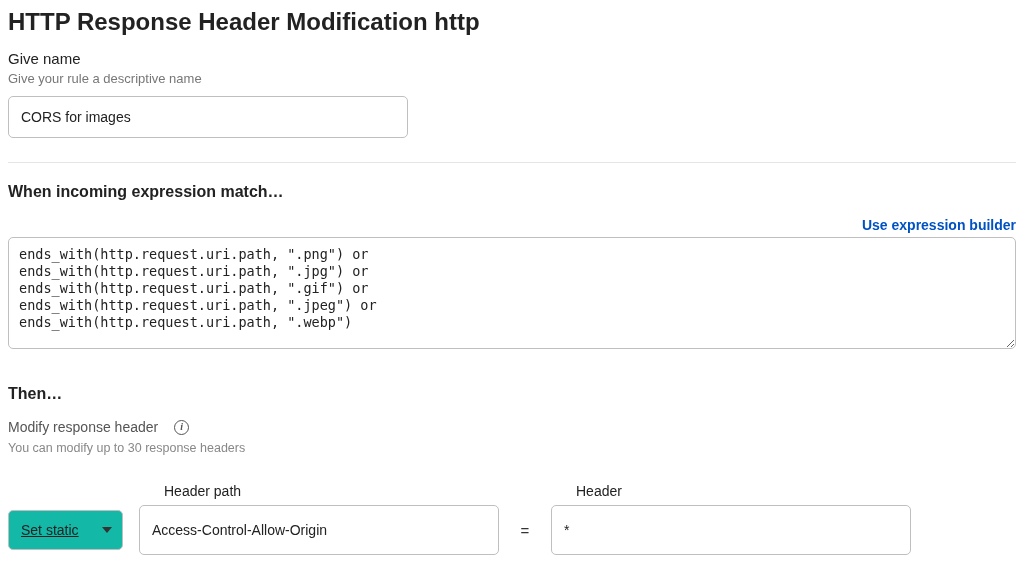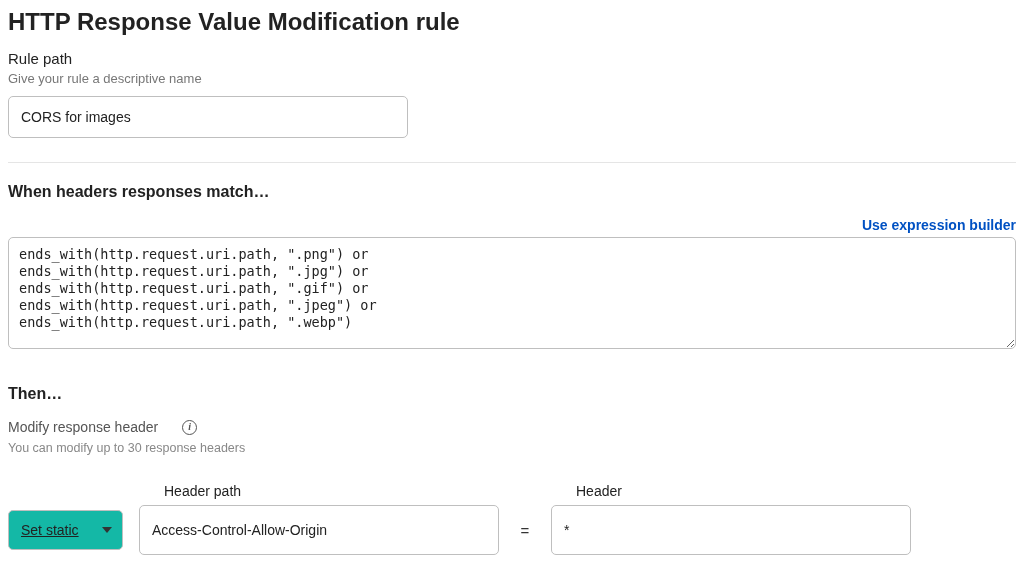--- a/index.html
+++ b/index.html
@@ -74,21 +74,21 @@
     border-radius: 5px;
     color: #222;
     resize: both;
     white-space: pre;
     overflow: auto;
   }
   .then-block { margin-top: 32px; }
   .modify-row {
     display: flex;
     align-items: center;
-    gap: 24px;
+    gap: 16px;
     color: #555;
     font-size: 14px;
     margin-bottom: 6px;
   }
   .info-icon {
     width: 15px;
     height: 15px;
     border: 1.4px solid #555;
     border-radius: 50%;
     display: inline-flex;
@@ -162,32 +162,32 @@
     background: #fff;
   }
   .hn-input { width: 360px; }
   .val-input { width: 360px; }
 </style>
 </head>
 <body>
 
 <div class="page">
 
-  <h1 class="page-title">HTTP Response Value Modification rule</h1>
+  <h1 class="page-title">HTTP Response Header Modification http</h1>
 
   <div>
-    <div class="section-label">Rule path</div>
+    <div class="section-label">Give name</div>
     <div class="helper-text">Give your rule a descriptive name</div>
     <input class="text-input" type="text" value="CORS for images" style="">
   </div>
 
   <hr class="divider">
 
   <div>
-    <div class="subheading">When headers responses match…</div>
+    <div class="subheading">When incoming expression match…</div>
     <div class="builder-link-row">
       <span class="link">Use expression builder</span>
     </div>
     <textarea class="expr-textarea" style="">ends_with(http.request.uri.path, ".png") or
 ends_with(http.request.uri.path, ".jpg") or
 ends_with(http.request.uri.path, ".gif") or
 ends_with(http.request.uri.path, ".jpeg") or
 ends_with(http.request.uri.path, ".webp")</textarea>
   </div>
 

